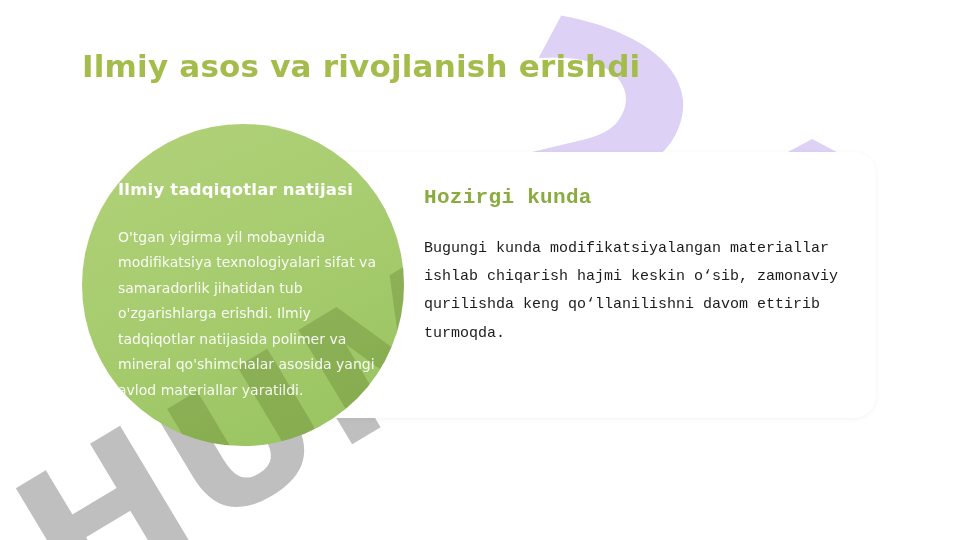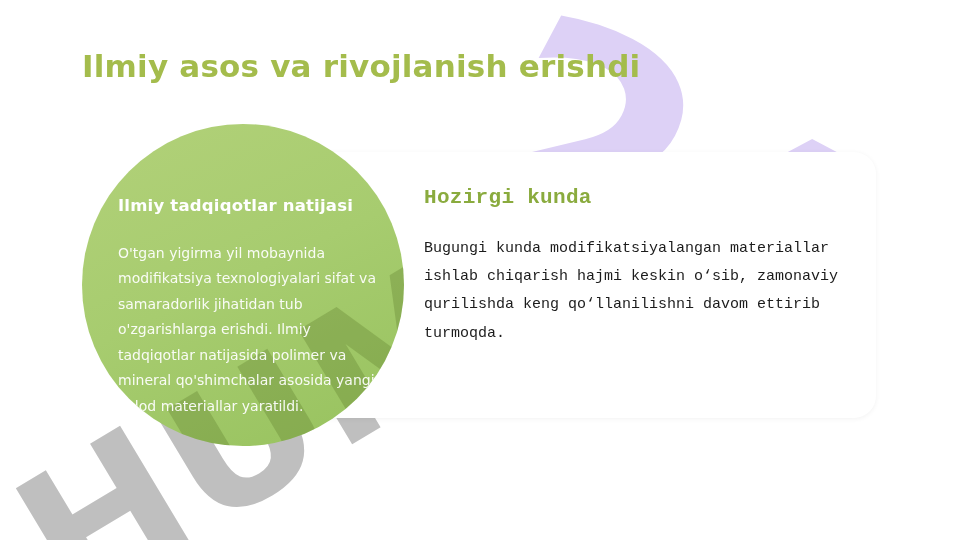--- a/index.html
+++ b/index.html
@@ -107,21 +107,20 @@
     transform-origin: left bottom;
     line-height: 1;
     white-space: nowrap;
     user-select: none;
   }
   #circle-inner {
     position: absolute;
     left: 36px;
     top: 56px;
     width: 268px;
-    margin-top: 16px;
   }
   #circle-heading {
     font-size: 16.5px;
     font-weight: 700;
     color: #ffffff;
     letter-spacing: 0.2px;
     margin-bottom: 26px;
     font-family: "DejaVu Sans", sans-serif;
     white-space: nowrap;
   }

